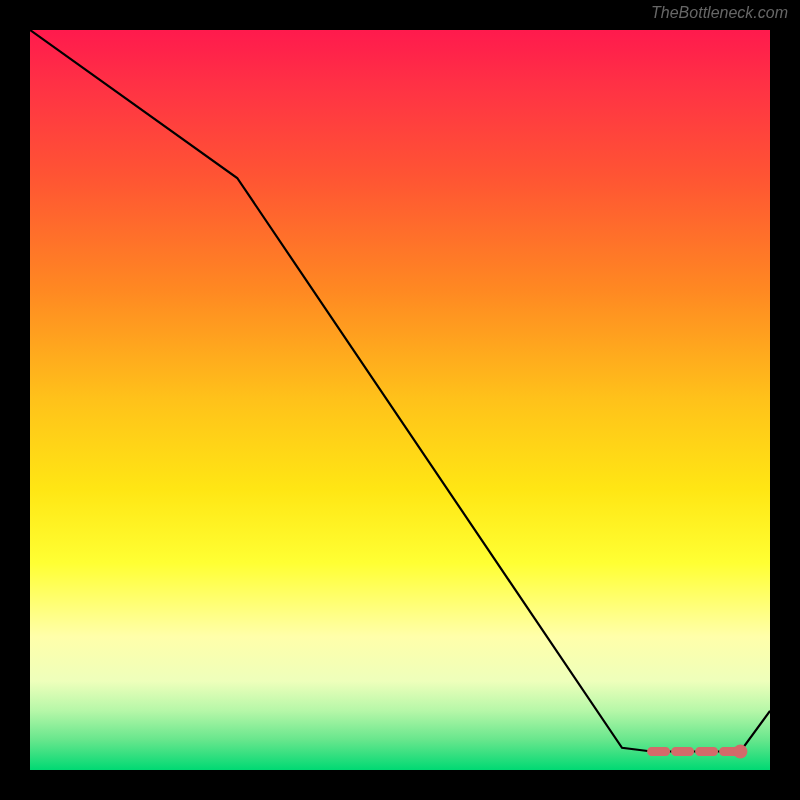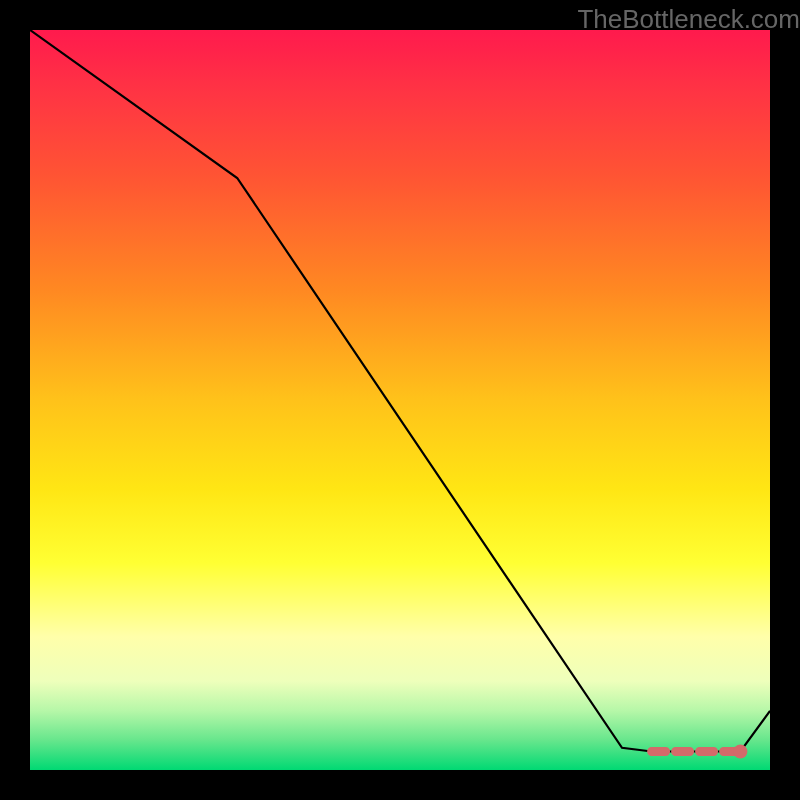--- a/index.html
+++ b/index.html
@@ -7,25 +7,26 @@
     padding: 0;
     width: 800px;
     height: 800px;
     background: #000;
     position: relative;
     font-family: Arial, sans-serif;
   }
   .watermark {
     position: absolute;
     top: 4px;
-    right: 0;
+    right: 12px;
     color: #666;
-    font-size: 26px;
+    font-size: 16px;
     font-weight: 500;
     z-index: 10;
+    font-style: italic;
   }
   .plot-area {
     position: absolute;
     left: 30px;
     top: 30px;
     width: 740px;
     height: 740px;
     background: linear-gradient(to bottom,
       #ff1a4d 0%,
       #ff3344 8%,

